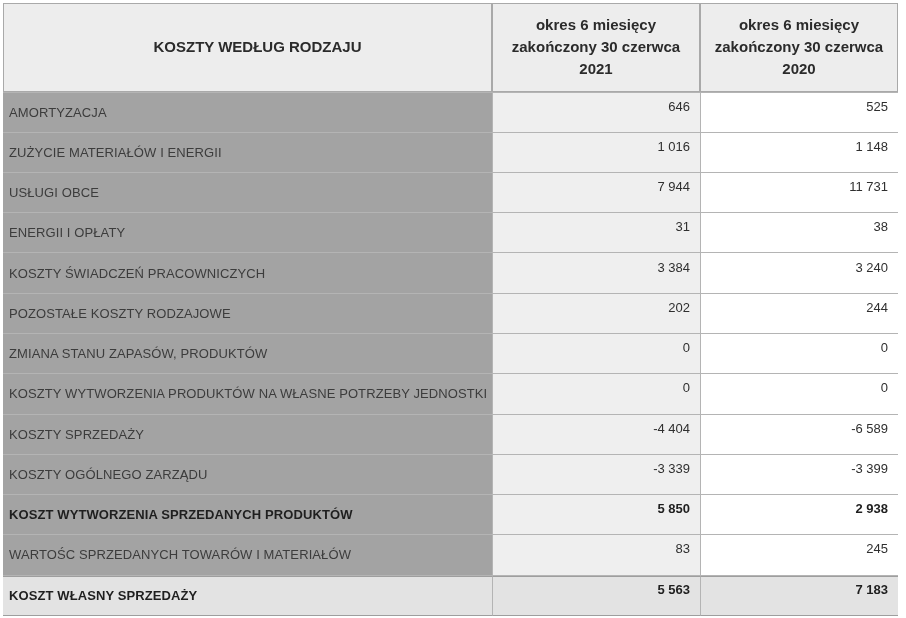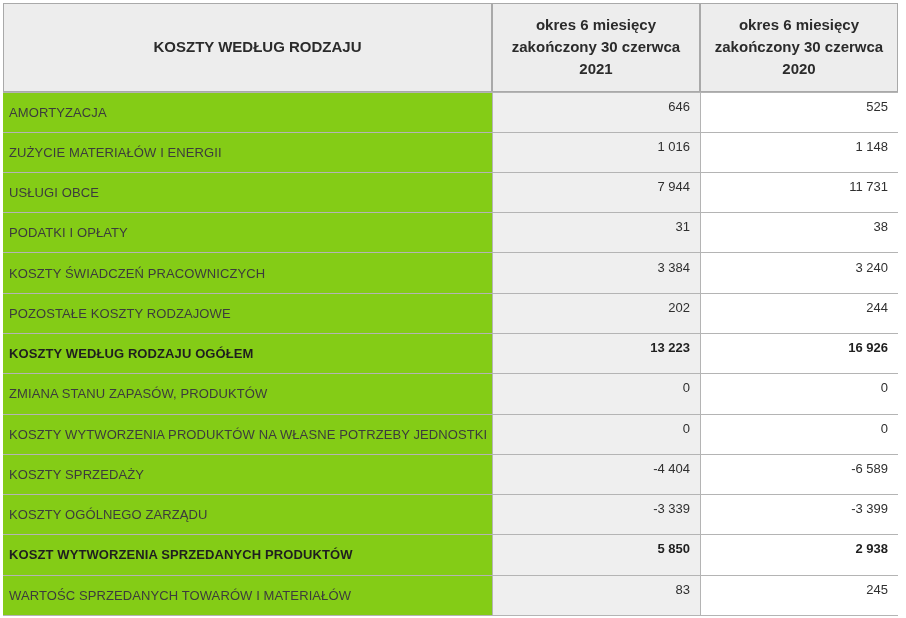--- a/index.html
+++ b/index.html
@@ -58,21 +58,21 @@
   thead th + th { border-left: 1px solid #a9a9a9; }
 
   
   tbody td {
     font-size: 13px;
     height: 35px;
     box-sizing: border-box;
     vertical-align: middle;
     border-bottom: 1px solid #b4b4b4;
     border-top: 0;
-    background: #84cc16;
+    background: #a3a3a3;
     white-space: nowrap;
     overflow: hidden;
   }
 
   tbody td.label {
     text-align: left;
     padding: 0 6px 0 6px;
     letter-spacing: 0.1px;
     color: #3c3c3c;
   }
@@ -148,38 +148,33 @@
           <td class="label">ZUŻYCIE MATERIAŁÓW I ENERGII</td>
           <td class="num y1">1 016</td>
           <td class="num y2">1 148</td>
         </tr>
         <tr>
           <td class="label">USŁUGI OBCE</td>
           <td class="num y1">7 944</td>
           <td class="num y2">11 731</td>
         </tr>
         <tr>
-          <td class="label">PODATKI I OPŁATY</td>
+          <td class="label">ENERGII I OPŁATY</td>
           <td class="num y1">31</td>
           <td class="num y2">38</td>
         </tr>
         <tr>
           <td class="label">KOSZTY ŚWIADCZEŃ PRACOWNICZYCH</td>
           <td class="num y1">3 384</td>
           <td class="num y2">3 240</td>
         </tr>
         <tr>
           <td class="label">POZOSTAŁE KOSZTY RODZAJOWE</td>
           <td class="num y1">202</td>
           <td class="num y2">244</td>
-        </tr>
-        <tr class="bold">
-          <td class="label">KOSZTY WEDŁUG RODZAJU OGÓŁEM</td>
-          <td class="num y1">13 223</td>
-          <td class="num y2">16 926</td>
         </tr>
         <tr>
           <td class="label">ZMIANA STANU ZAPASÓW, PRODUKTÓW</td>
           <td class="num y1">0</td>
           <td class="num y2">0</td>
         </tr>
         <tr>
           <td class="label">KOSZTY WYTWORZENIA PRODUKTÓW NA WŁASNE POTRZEBY JEDNOSTKI</td>
           <td class="num y1">0</td>
           <td class="num y2">0</td>
@@ -197,15 +192,20 @@
         <tr class="bold">
           <td class="label">KOSZT WYTWORZENIA SPRZEDANYCH PRODUKTÓW</td>
           <td class="num y1">5 850</td>
           <td class="num y2">2 938</td>
         </tr>
         <tr>
           <td class="label">WARTOŚC SPRZEDANYCH TOWARÓW I MATERIAŁÓW</td>
           <td class="num y1">83</td>
           <td class="num y2">245</td>
         </tr>
+        <tr class="bold shaded">
+          <td class="label">KOSZT WŁASNY SPRZEDAŻY</td>
+          <td class="num y1">5 563</td>
+          <td class="num y2">7 183</td>
+        </tr>
       </tbody>
   </table>
 </div>
 
 </body></html>

